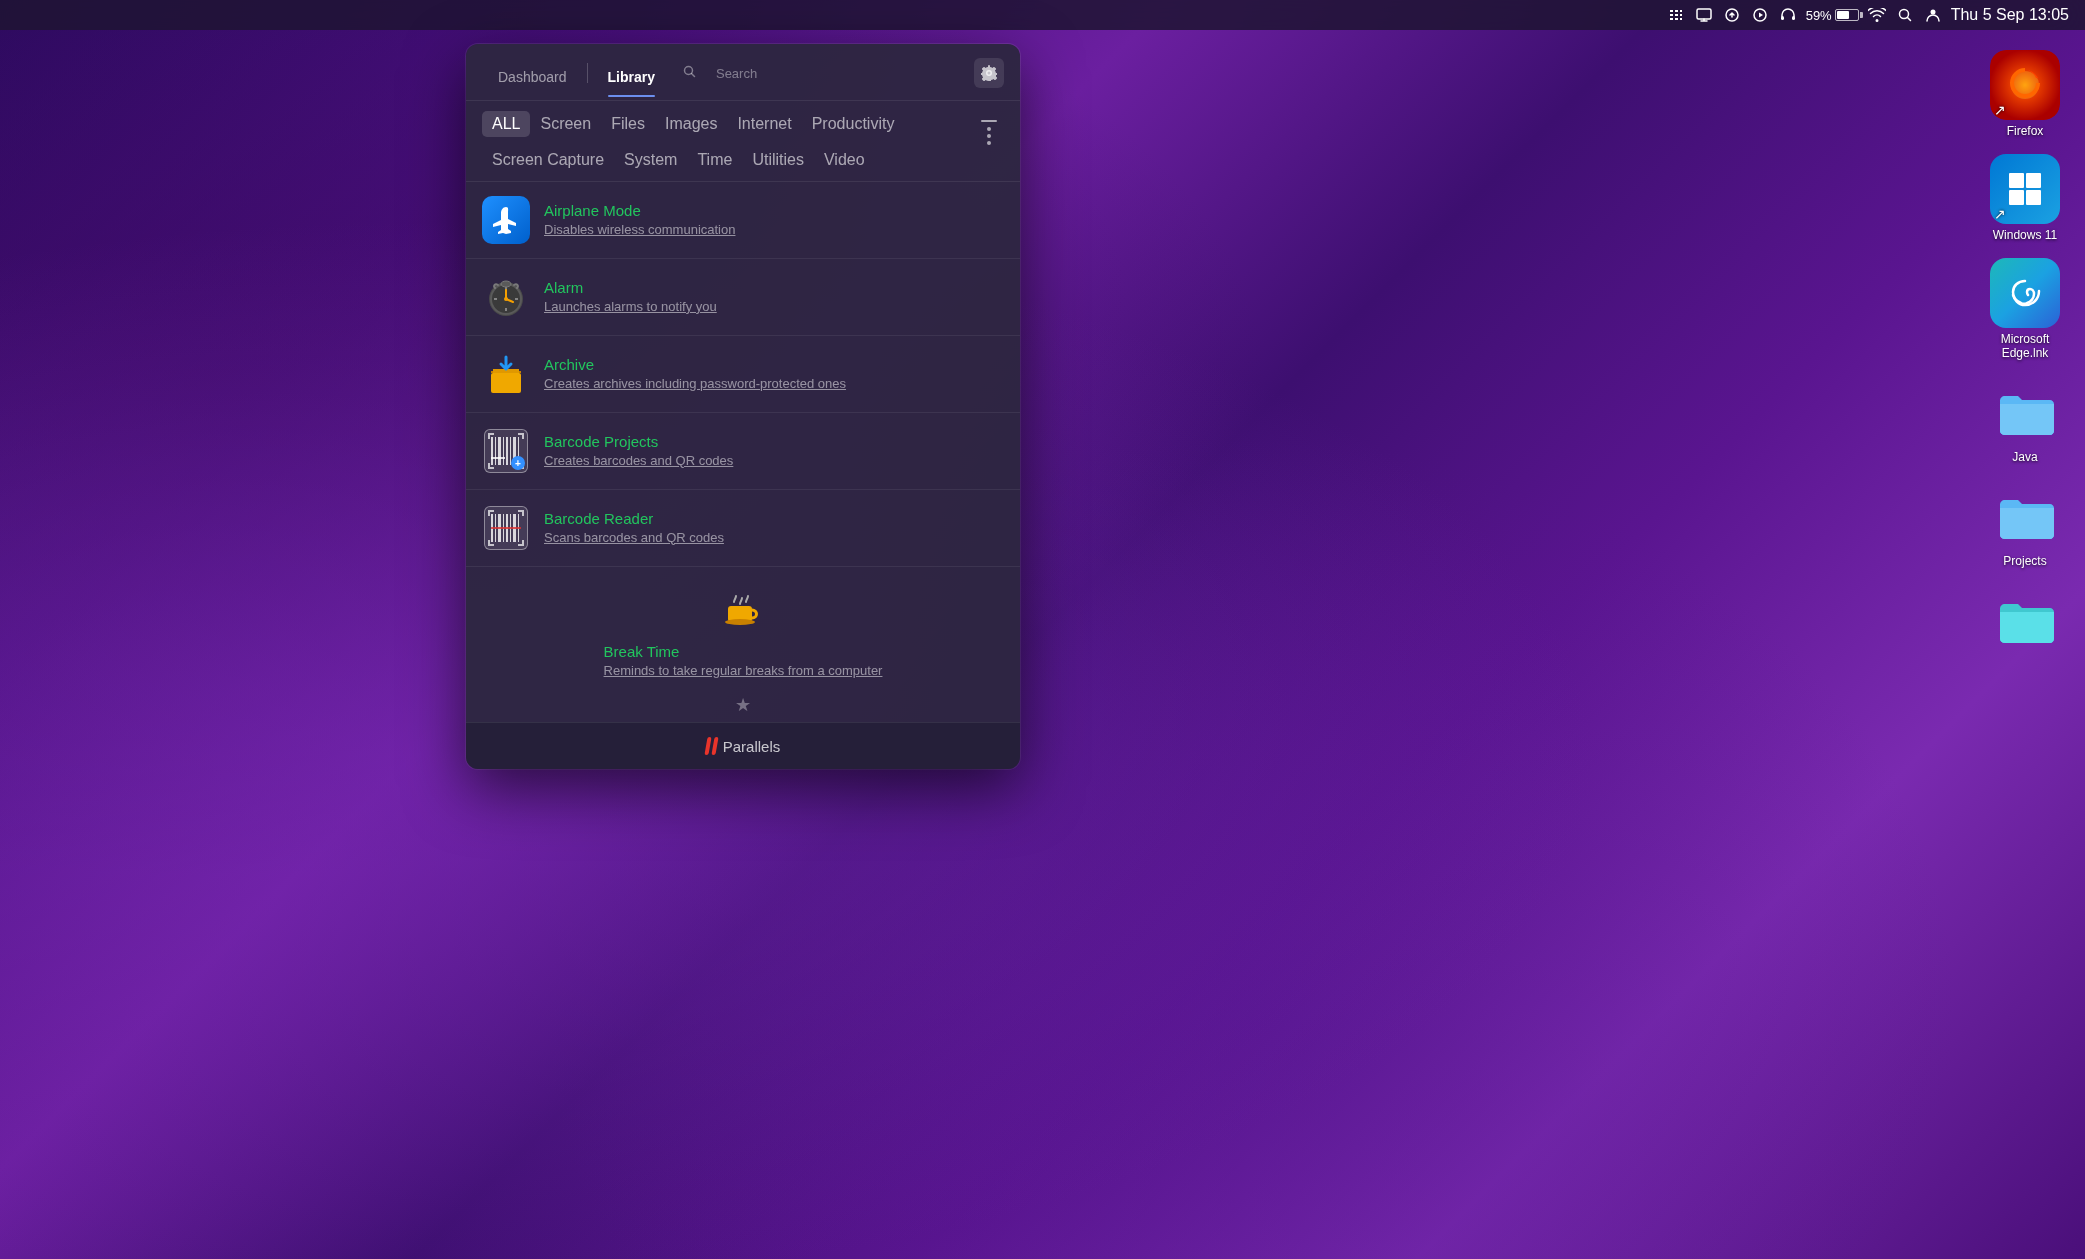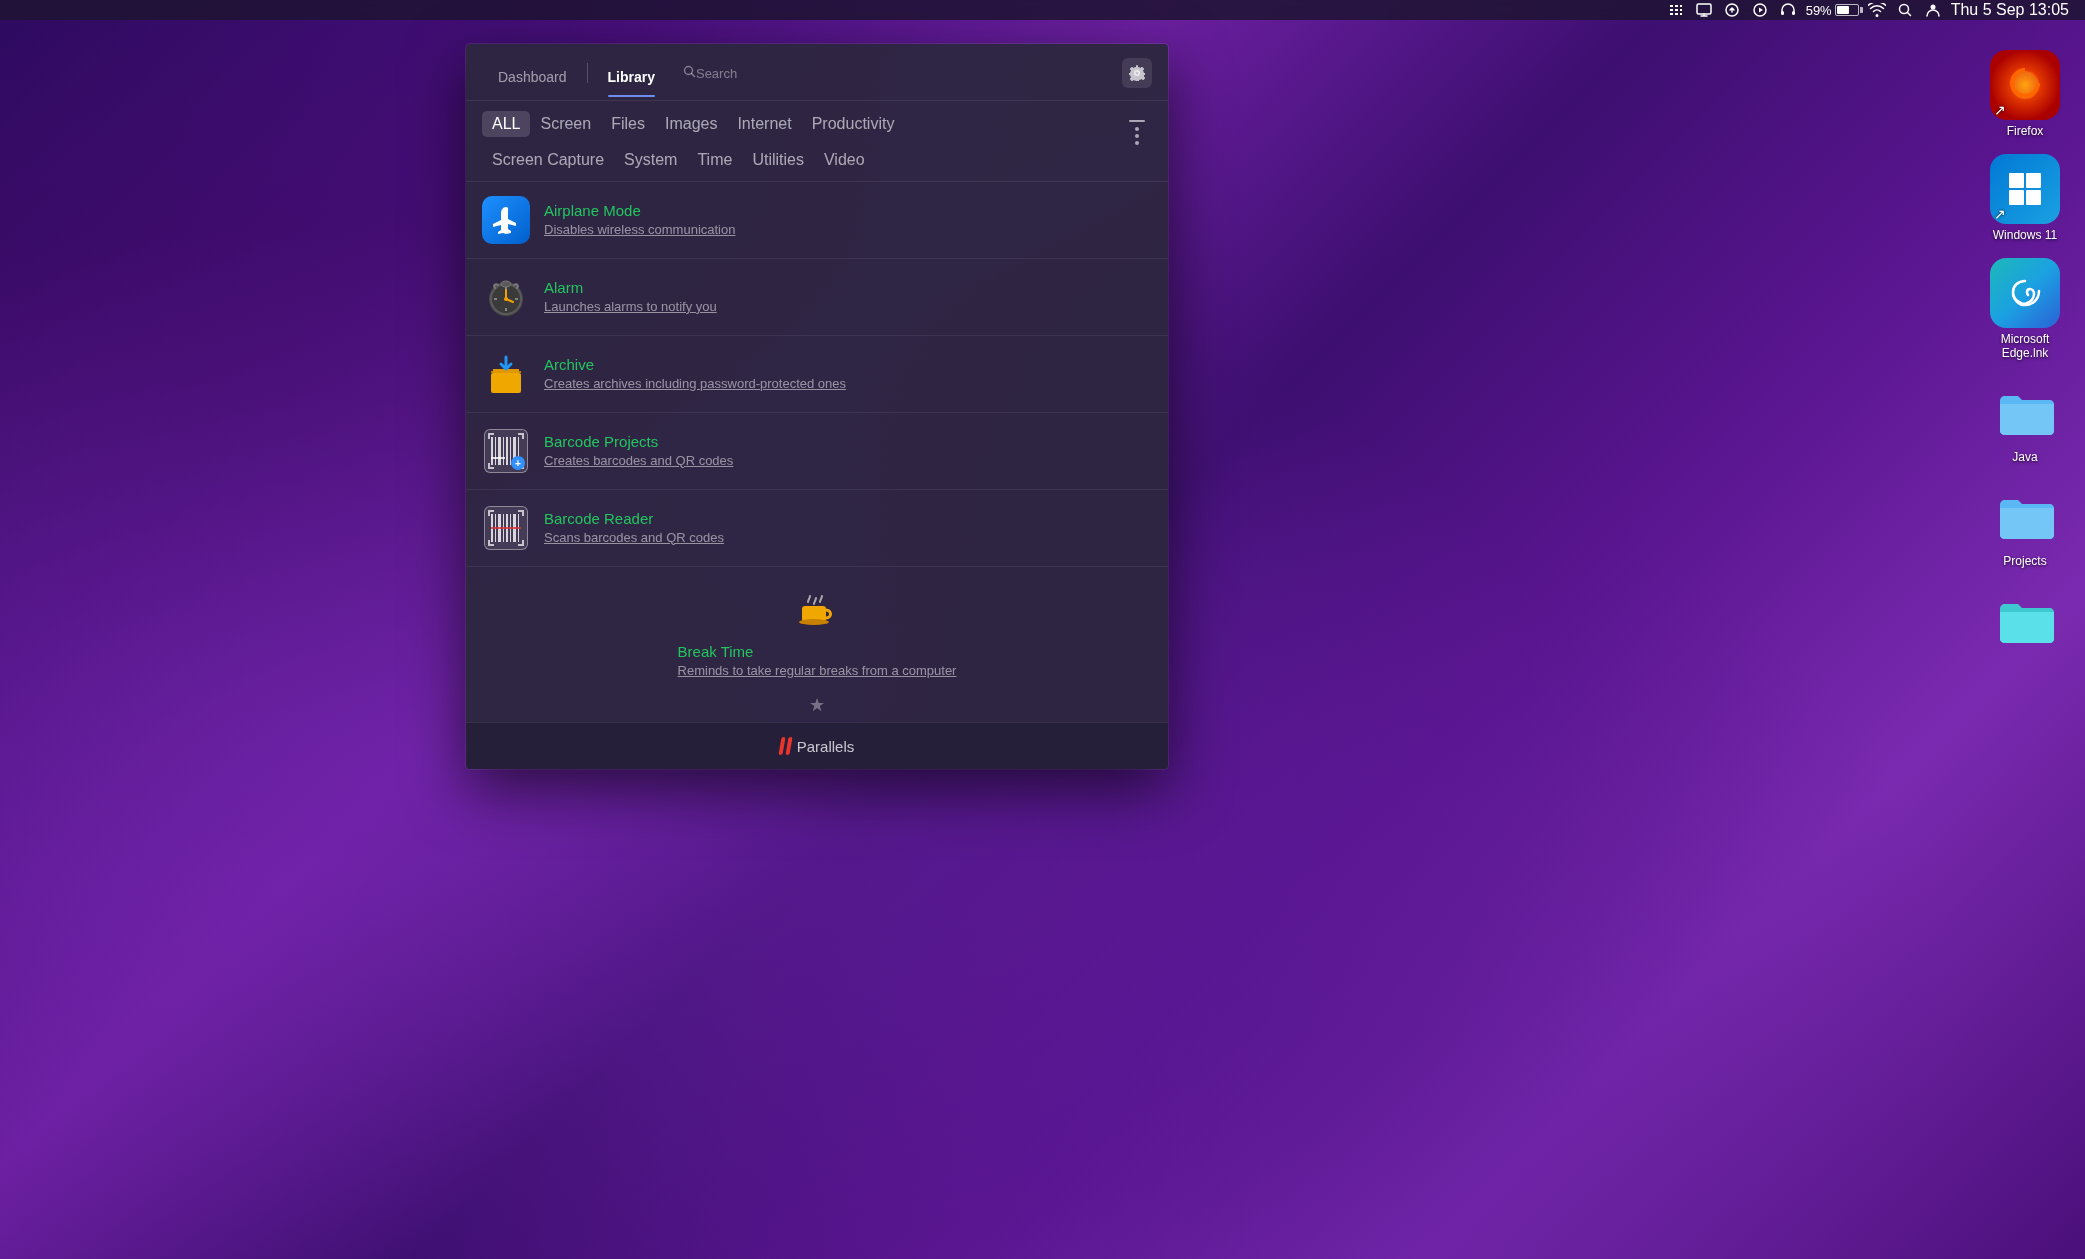--- a/index.html
+++ b/index.html
@@ -28,21 +28,21 @@
                   radial-gradient(ellipse at 60% 80%, rgba(80, 20, 140, 0.5) 0%, transparent 40%),
                   radial-gradient(ellipse at 10% 30%, rgba(60, 10, 100, 0.7) 0%, transparent 40%);
     }
 
     
     .menubar {
       position: absolute;
       top: 0;
       left: 0;
       right: 0;
-      height: 20px;
+      height: 30px;
       background: rgba(30, 20, 50, 0.85);
       backdrop-filter: blur(20px);
       display: flex;
       align-items: center;
       justify-content: flex-end;
       padding: 0 16px;
       z-index: 100;
       color: white;
       font-size: 13px;
     }
@@ -115,23 +115,23 @@
       text-shadow: 0 1px 3px rgba(0,0,0,0.8);
       text-align: center;
       max-width: 80px;
     }
 
     
     .parallels-window {
       position: absolute;
       left: 466px;
       top: 44px;
-      width: 702px;
+      width: 554px;
       background: rgba(45, 38, 65, 0.97);
-      border-radius: 4px;
+      border-radius: 12px;
       overflow: hidden;
       box-shadow: 0 20px 60px rgba(0,0,0,0.6), 0 0 0 1px rgba(255,255,255,0.1);
       z-index: 200;
     }
 
     
     .window-header {
       display: flex;
       align-items: center;
       padding: 14px 16px 0;
@@ -167,21 +167,21 @@
       width: 1px;
       height: 20px;
       background: rgba(255,255,255,0.2);
       margin: 0 4px 12px;
     }
 
     .search-area {
       flex: 1;
       display: flex;
       align-items: center;
-      gap: 0;
+      gap: 20px;
       padding: 0 12px 12px;
       color: rgba(255,255,255,0.4);
       font-size: 13px;
     }
 
     .search-icon-sm {
       font-size: 13px;
     }
 
     .gear-btn {

